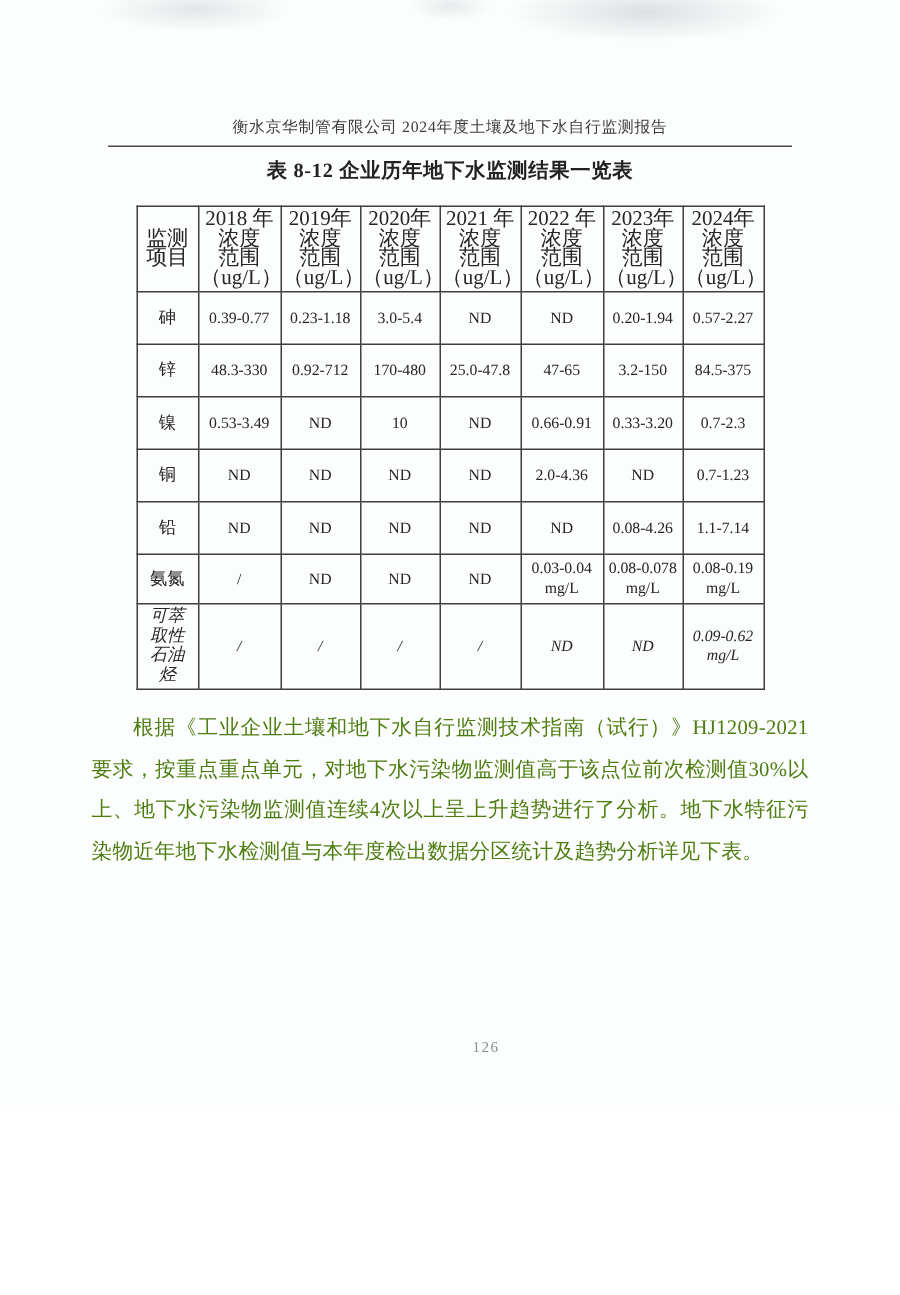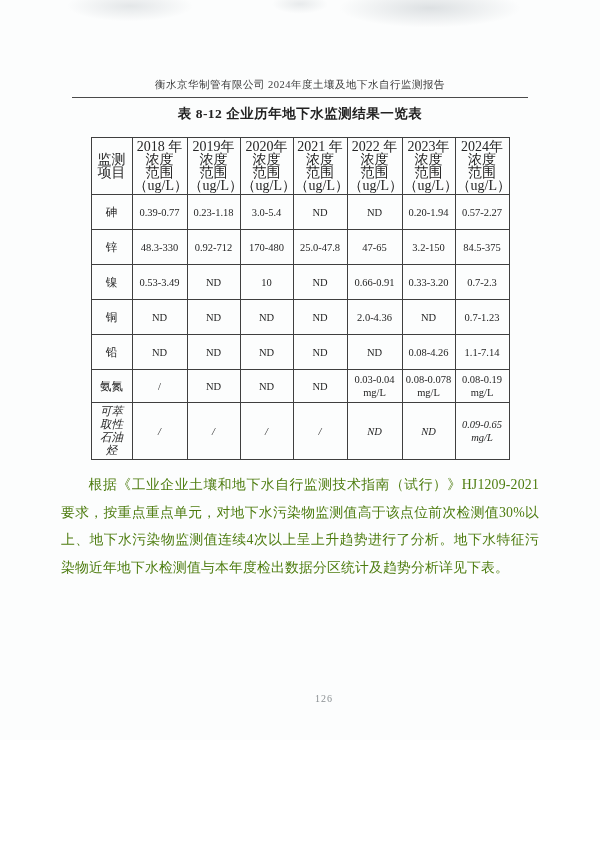--- a/index.html
+++ b/index.html
@@ -212,21 +212,21 @@
 mg/L</td>
         </tr>
         <tr>
           <th class="item-cell">可萃取性石油烃</th>
           <td>/</td>
           <td>/</td>
           <td>/</td>
           <td>/</td>
           <td>ND</td>
           <td>ND</td>
-          <td>0.09-0.65
+          <td>0.09-0.62
 mg/L</td>
         </tr>
       </tbody>
   </table>
 
   <p class="body-text">根据《工业企业土壤和地下水自行监测技术指南（试行）》HJ1209-2021要求，按重点重点单元，对地下水污染物监测值高于该点位前次检测值30%以上、地下水污染物监测值连续4次以上呈上升趋势进行了分析。地下水特征污染物近年地下水检测值与本年度检出数据分区统计及趋势分析详见下表。</p>
 
   <div class="page-number">126</div>
 
 </div>

